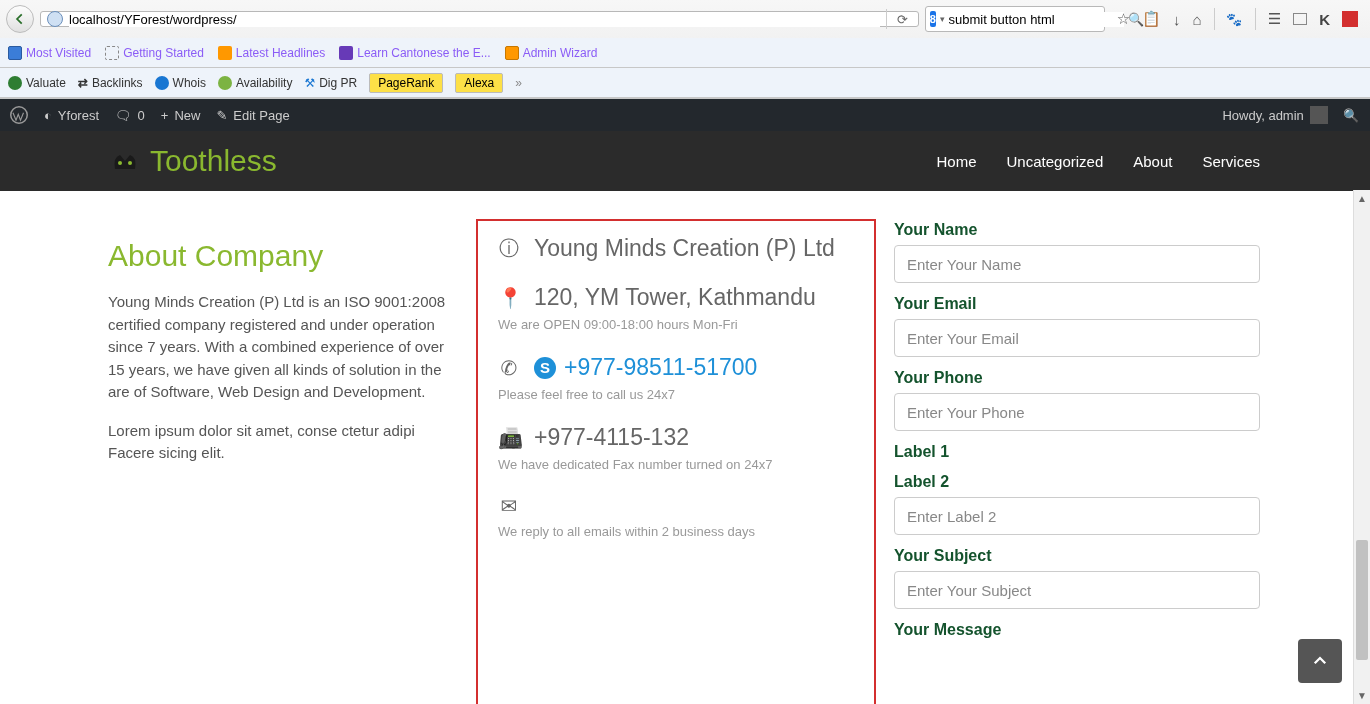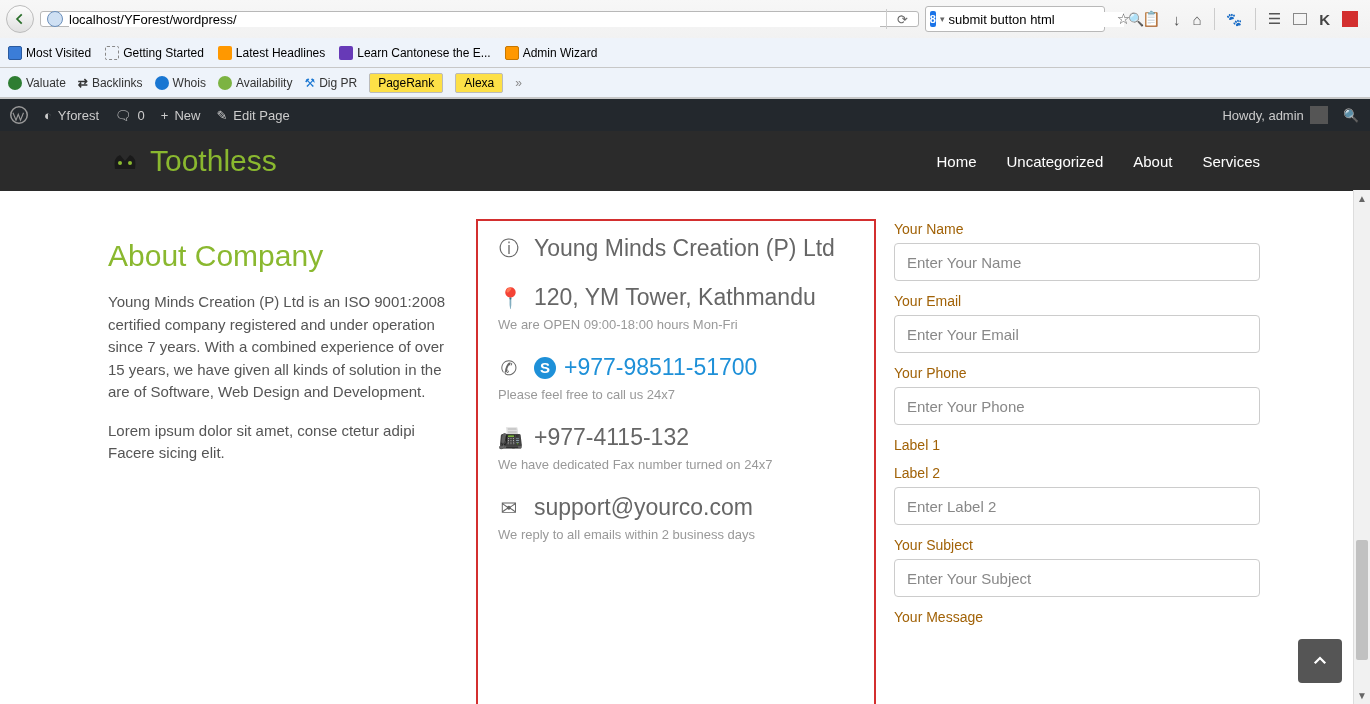--- a/index.html
+++ b/index.html
@@ -16,21 +16,21 @@
 .sep { border-left:1px solid #ccc;height:20px;}
 .searchbar { width:180px;display:flex;align-items:center;background:#fff;border:1px solid #b8b8b8;border-radius:3px;height:26px;padding:0 4px;gap:4px;}
 .searchbar input { border:none;outline:none;flex:1;font-size:13px;}
 .g-badge { width:16px;height:16px;background:#1a73e8;color:#fff;font-weight:bold;font-size:11px;display:flex;align-items:center;justify-content:center;border-radius:2px;}
 .tbicons { display:flex;align-items:center;gap:12px;padding:0 6px;color:#555;}
 .tbicons span { cursor:pointer; font-size:15px; }
 .tbsep { border-left:1px solid #ccc;height:22px;}
 .k-red { width:16px;height:16px;background:#d32f2f;}
 
 .bm { display:flex;align-items:center;height:30px;padding:0 8px;gap:14px;background:#eef3fa;border-bottom:1px solid #c7c7c7;}
-.bm-item { display:flex;align-items:center;gap:4px;color:#000000;font-size:12px;cursor:pointer;}
+.bm-item { display:flex;align-items:center;gap:4px;color:#8b5cf6;font-size:12px;cursor:pointer;}
 .fav { width:14px;height:14px;border-radius:2px;display:inline-block;}
 .fav-blue { background:#3b7dd8;border:1px solid #2a5aa0;}
 .fav-dot { border:1px dashed #888;}
 .fav-or { background:#ff9800;}
 .fav-pur { background:#673ab7;}
 .fav-box { background:#ff9800;border:1px solid #c77700;}
 
 .sb { display:flex;align-items:center;height:30px;padding:0 8px;gap:12px;background:#eef3fa;border-bottom:1px solid #c7c7c7;font-size:12px;}
 .sb-item { display:flex;align-items:center;gap:4px;color:#333;cursor:pointer;}
 .sb-ico { width:14px;height:14px;border-radius:50%;}
@@ -62,21 +62,21 @@
 .about-p { color:#555;font-size:15px;line-height:1.5;margin-bottom:16px;}
 
 .info-block { margin-bottom:22px;}
 .info-h { display:flex;align-items:center;gap:14px;color:#666;font-size:23px;font-weight:400;}
 .info-h .ico { width:22px;text-align:center;color:#666;font-size:20px;}
 .info-sub { color:#999;font-size:13px;margin-top:6px;}
 .phone-link { color:#1e90d8;display:flex;align-items:center;gap:8px;}
 .skype-ico { width:22px;height:22px;border-radius:50%;background:#1e90d8;color:#fff;display:flex;align-items:center;justify-content:center;font-weight:bold;font-size:15px;}
 
 .form-group { margin-bottom:12px;}
-.form-label { color:#a16207;font-size:14px;margin-bottom:6px;display:block;}
+.form-label { color:#14532d;font-size:16px;margin-bottom:6px;display:block;font-weight:bold;}
 .form-input { width:100%;height:38px;border:1px solid #ccc;border-radius:4px;padding:0 12px;font-size:15px;color:#15803d;outline:none;}
 .form-input::placeholder { color:#888;}
 
 
 .totop { position:absolute; right:28px; bottom:22px; width:44px;height:44px;background:#555;border-radius:4px;display:flex;align-items:center;justify-content:center;color:#fff;font-size:20px;cursor:pointer;}
 
 
 .fake-scroll { position:absolute;right:0;top:190px;bottom:0;width:17px;background:#f1f1f1;border-left:1px solid #ddd;}
 .fake-thumb { position:absolute;left:2px;right:2px;top:350px;height:120px;background:#c1c1c1;border-radius:2px;}
 .fake-arrow { position:absolute;left:0;right:0;height:17px;display:flex;align-items:center;justify-content:center;color:#666;font-size:10px;}
@@ -258,21 +258,20 @@
     <div class="info-block">
       <div class="info-h">
           <span class="ico">📠</span>
           <span>+977-4115-132</span>
         </div>
       <div class="info-sub">We have dedicated Fax number turned on 24x7</div>
     </div>
     <div class="info-block" style="margin-bottom:0;">
       <div class="info-h">
           <span class="ico">✉</span>
-          <span>support@yourco.com</span>
         </div>
       <div class="info-sub">We reply to all emails within 2 business days</div>
     </div>
   </div>
 
   <div class="col col-right" id="form-col">
       <div class="form-group"><label class="form-label">Your Name</label><input class="form-input" type="text" placeholder="Enter Your Name" style=""></div>
       <div class="form-group"><label class="form-label">Your Email</label><input class="form-input" type="text" placeholder="Enter Your Email" style=""></div>
       <div class="form-group"><label class="form-label">Your Phone</label><input class="form-input" type="text" placeholder="Enter Your Phone" style=""></div>
       <div class="form-group"><label class="form-label">Label 1</label></div>

